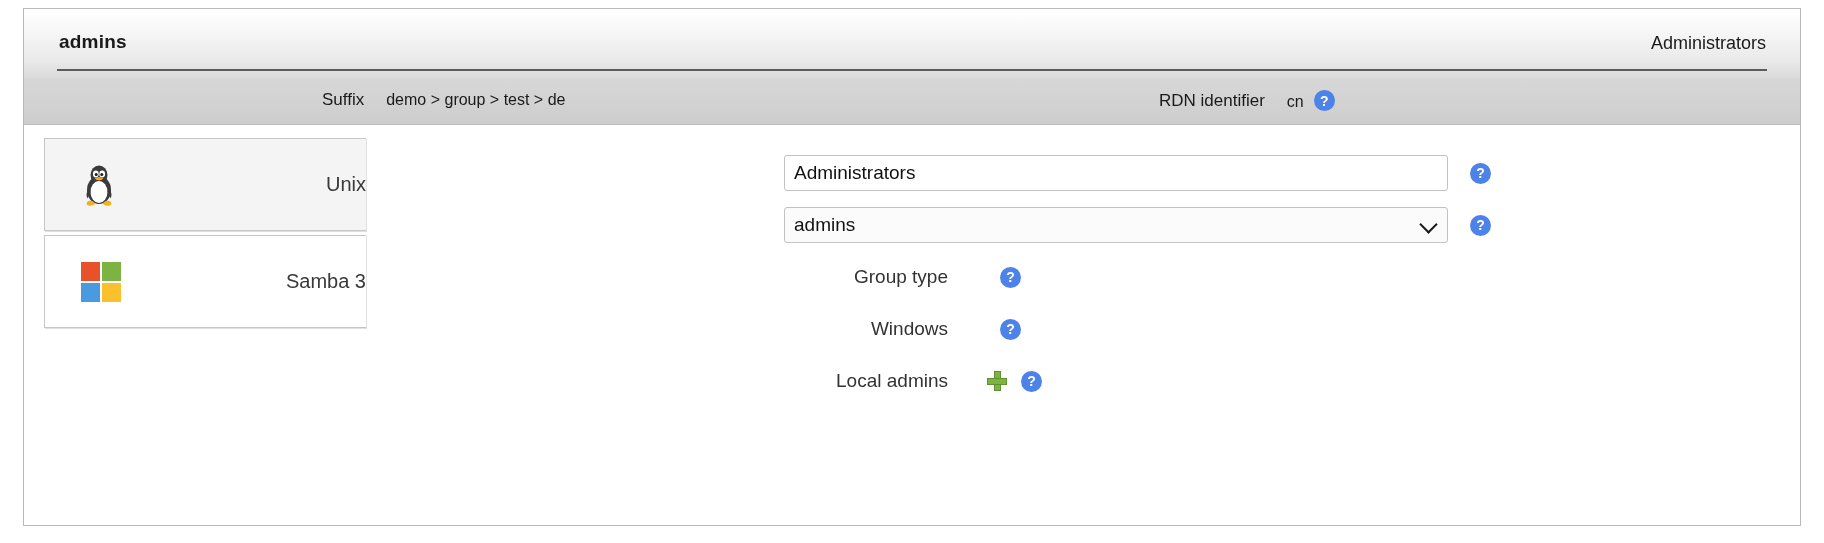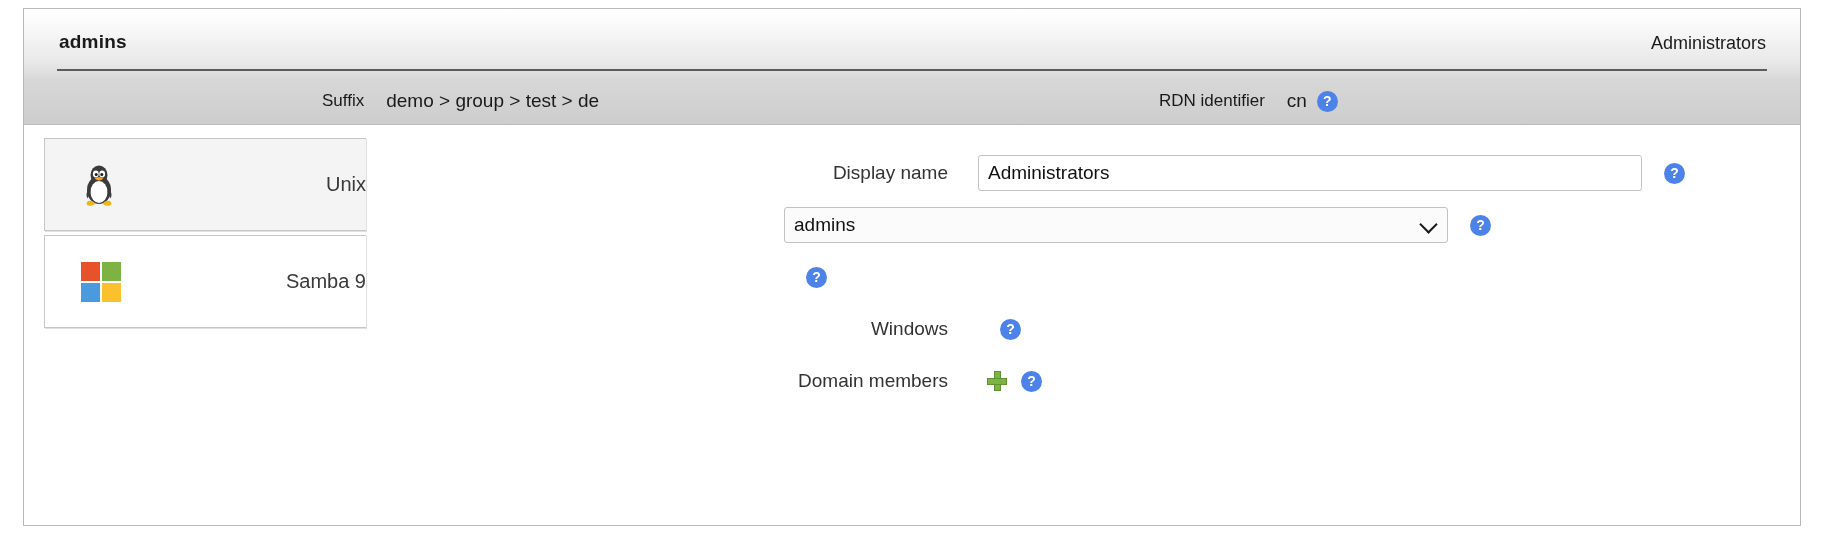--- a/index.html
+++ b/index.html
@@ -69,27 +69,27 @@
   }
   .meta-group {
     position: absolute;
     top: 11px;
     display: flex;
     align-items: center;
     gap: 22px;
     white-space: nowrap;
   }
   .meta-group.suffix { left: 298px; }
-  .meta-group.rdn    { left: 1135px; }
+  .meta-group.rdn    { left: 1135px; align-items: flex-end; }
   .meta-label {
     font-size: 17px;
     color: #1a1a1a;
   }
   .meta-value {
-    font-size: 19px;
+    font-size: 16px;
     color: #1a1a1a;
   }
   .meta-group .help-icon { margin-left: -12px; }
 
   
   .help-icon {
     display: inline-flex;
     align-items: center;
     justify-content: center;
     width: 21px;
@@ -294,56 +294,56 @@
           <span class="tab-label">Unix</span>
         </div>
 
         <div class="tab-item">
           <span class="icon-samba">
             <i style="background:#e8522a"></i>
             <i style="background:#7cb342"></i>
             <i style="background:#4a9ae0"></i>
             <i style="background:#fbc02d"></i>
           </span>
-          <span class="tab-label">Samba 9</span>
+          <span class="tab-label">Samba 3</span>
         </div>
 
       </div>
 
       <div class="form">
 
         <div class="form-row">
-          <div class="form-label">Display name</div>
           <div class="control">
             <input class="text-input" type="text" value="Administrators" style="">
           </div>
           <span class="help-icon row-help">?</span>
         </div>
 
         <div class="form-row">
           <div class="control">
             <div class="select-box">
               <span>admins</span>
               <span class="select-chevron"></span>
             </div>
           </div>
           <span class="help-icon row-help">?</span>
         </div>
 
         <div class="form-row">
+          <div class="form-label">Group type</div>
           <span class="help-icon row-help">?</span>
         </div>
 
         <div class="form-row">
           <div class="form-label">Windows</div>
           <span class="help-icon row-help">?</span>
         </div>
 
         <div class="form-row">
-          <div class="form-label">Domain members</div>
+          <div class="form-label">Local admins</div>
           <div class="control">
             <div class="inline-actions">
               <span class="plus-icon"></span>
               <span class="help-icon">?</span>
             </div>
           </div>
         </div>
 
       </div>
 

